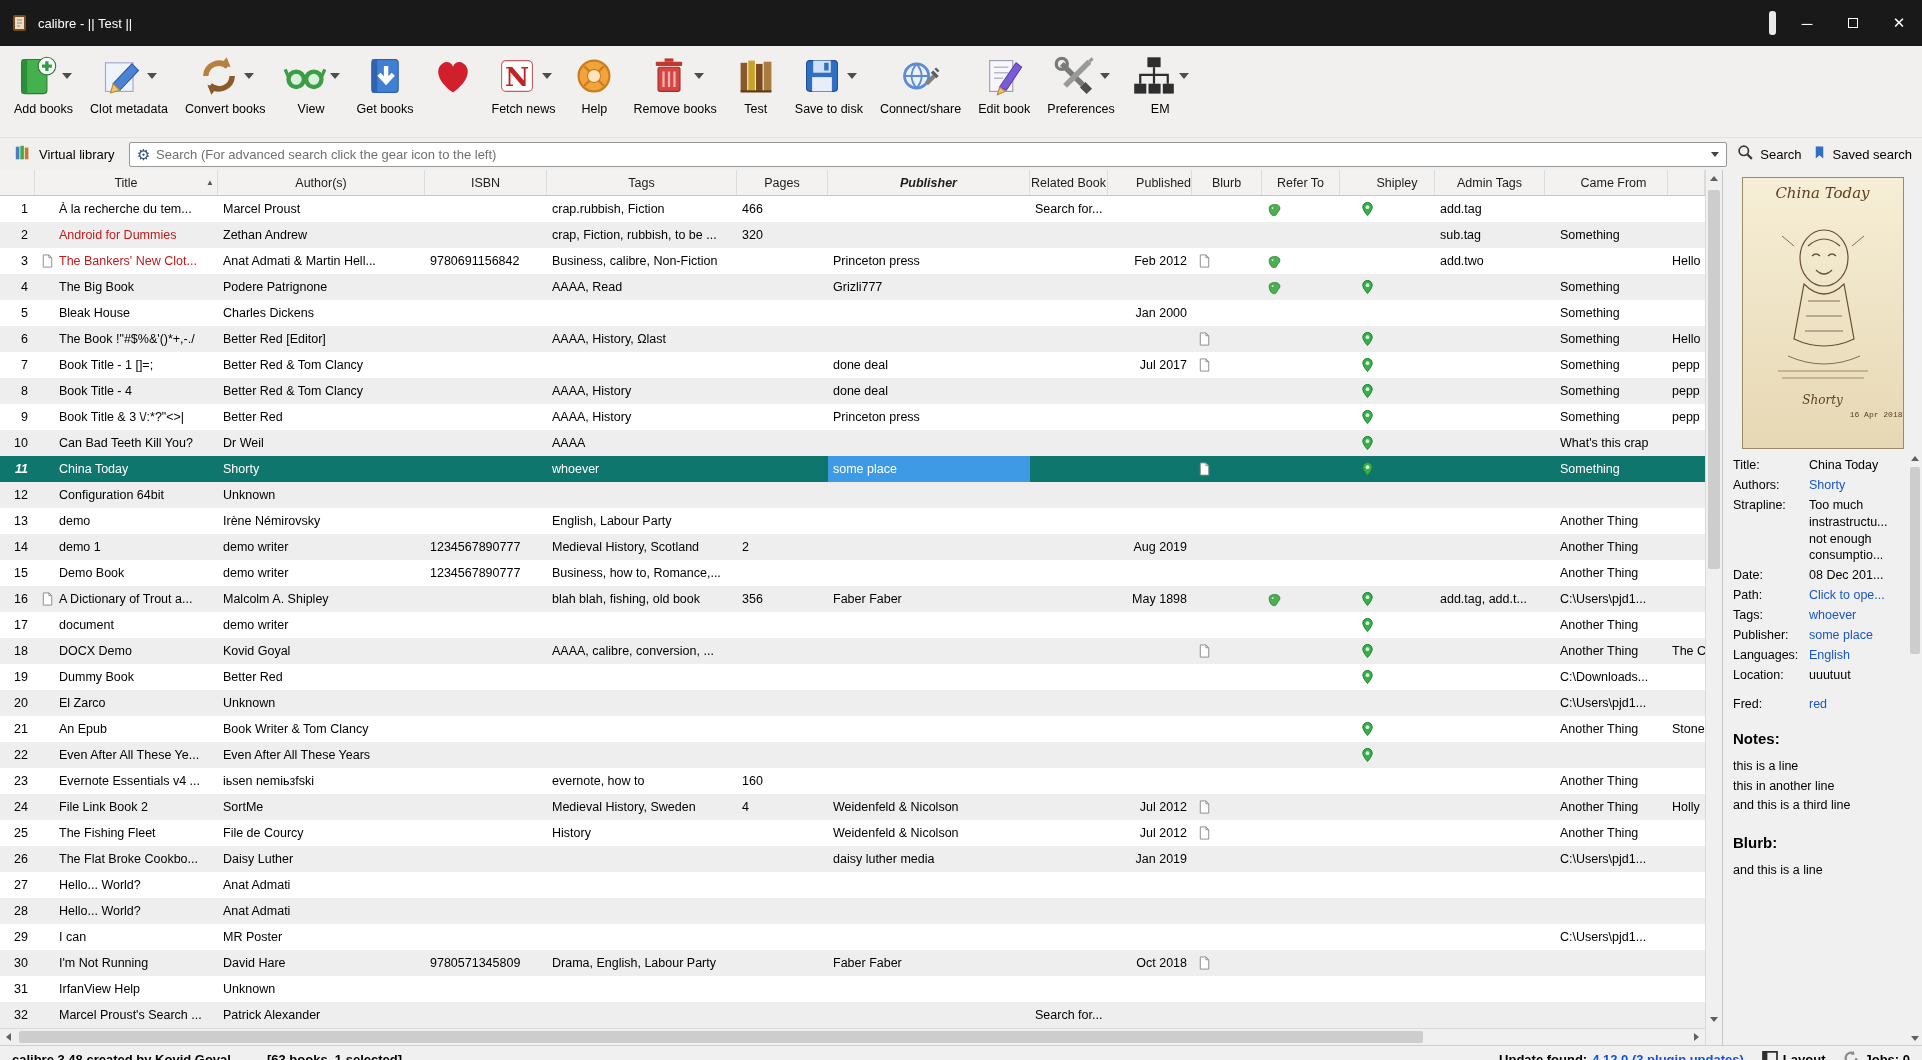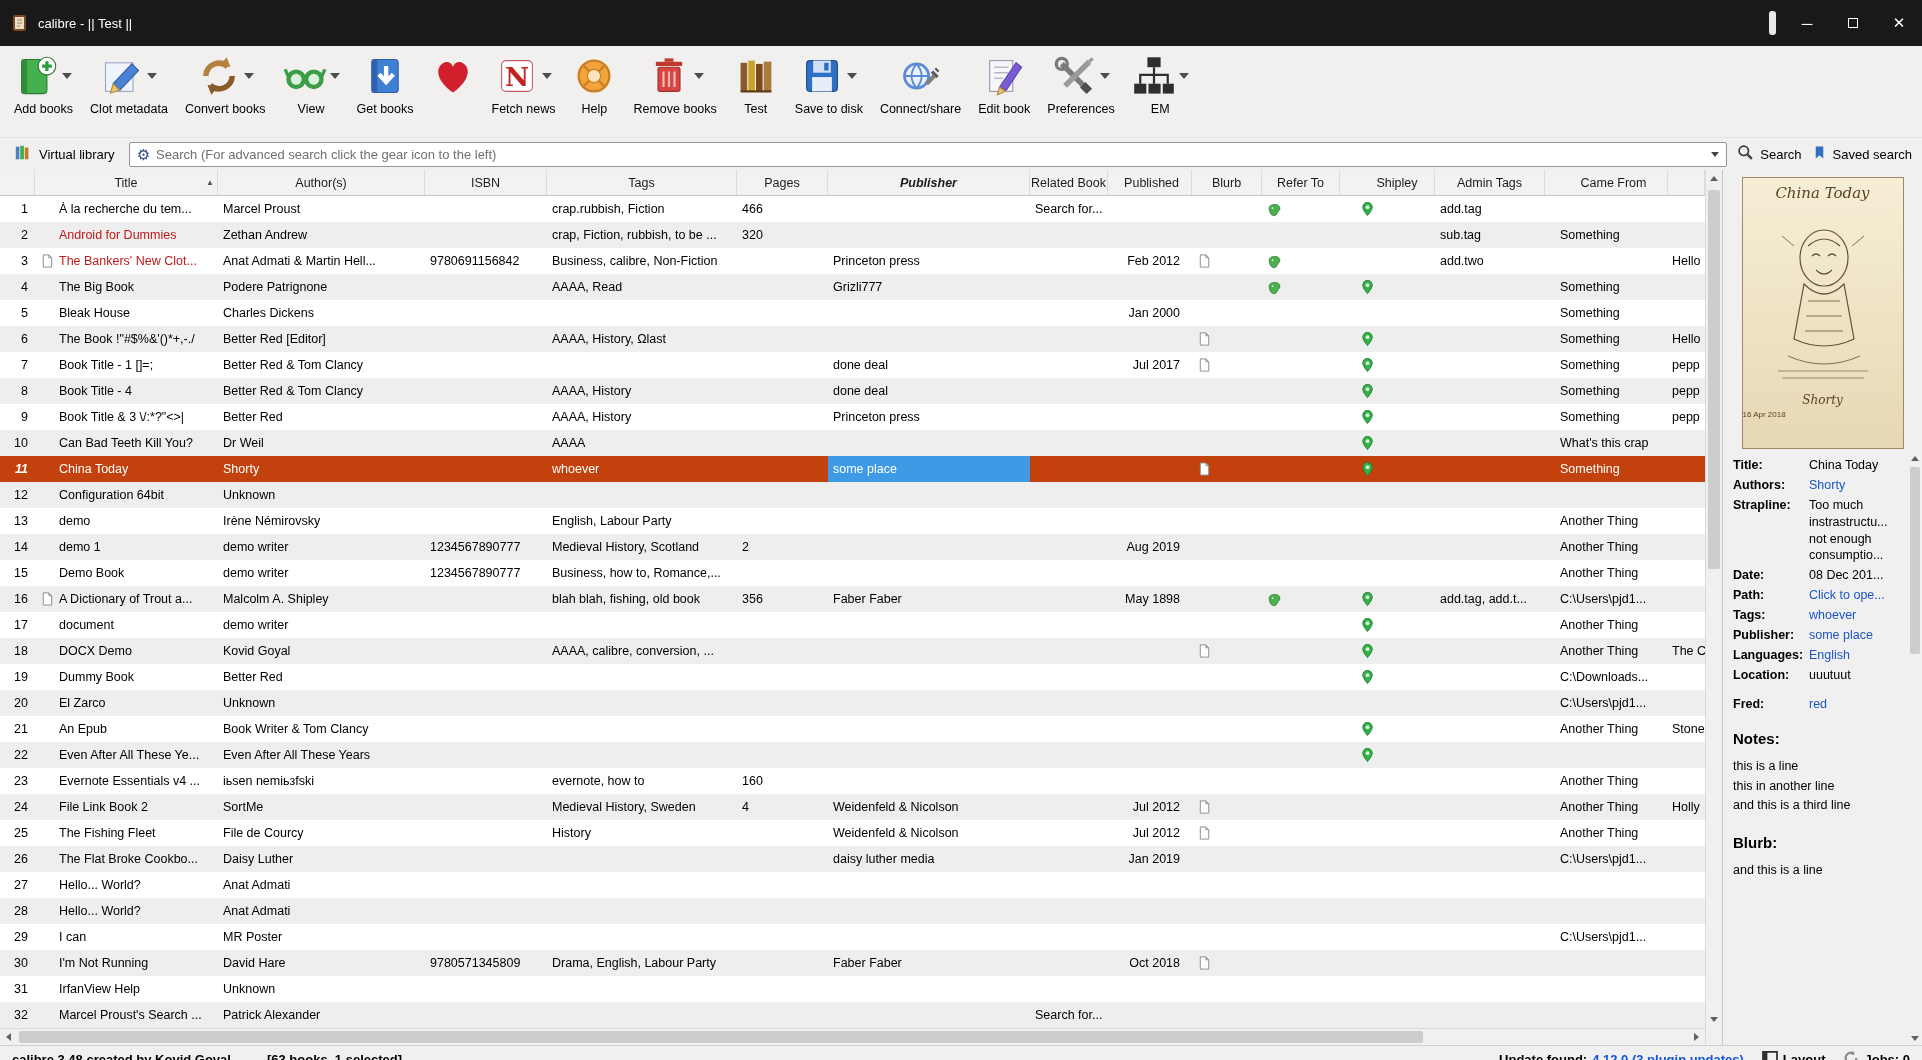--- a/index.html
+++ b/index.html
@@ -38,32 +38,32 @@
   .main{display:flex;flex:none;height:875px}
   .left-col{width:1705px;display:flex;flex-direction:column;flex:none}
   .grid{height:858px;background:#fff;overflow:hidden}
   .hdr{height:26px;display:flex;background:#f3f2f1;border-bottom:1px solid #c6c6c6;font-size:12.5px;color:#1c1c1c}
   .hcell{display:flex;align-items:center;justify-content:center;border-right:1px solid #dcdcdc;position:relative;white-space:nowrap;overflow:hidden;flex:none;height:100%}
   .hdr .c-publisher{font-weight:bold;font-style:italic}
   .sort-arrow{position:absolute;right:3px;top:8px;font-size:8px;color:#555}
   .rows{height:832px;overflow:hidden}
   .row{height:26px;display:flex;font-size:12.5px;align-items:center;color:#000}
   .row:nth-child(even){background:#eeeeee}
-  .row.sel{background:#c2410c;color:#fff}
+  .row.sel{background:#0f766e;color:#fff}
   .row.sel .c-num{font-style:italic;font-weight:bold}
   .cell{height:100%;display:flex;align-items:center;padding:0 5px;white-space:nowrap;overflow:hidden;flex:none}
   .c-num{width:35px;justify-content:flex-end;padding-right:7px}
   .c-title{width:183px}
   .c-authors{width:207px}
   .c-isbn{width:122px}
   .c-tags{width:190px}
   .c-pages{width:91px}
   .c-publisher{width:202px}
   .c-related{width:78px}
-  .c-published{width:84px;justify-content:flex-end;padding-right:12px}
+  .c-published{width:84px;justify-content:flex-end;}
   .c-blurb{width:70px}
   .c-refer{width:78px}
   .c-location{width:95px;padding-left:20px}
   .c-admin{width:110px}
   .c-came{width:123px;padding-left:15px}
   .c-extra{width:37px;padding-left:4px}
   .red-text{color:#c01a1a}
   .cur-cell{background:#3f9ae6}
   .ico{visibility:hidden;display:inline-flex;margin-right:4px;flex:none}
   .ico svg{width:15px;height:16px;display:block}
@@ -84,25 +84,25 @@
   .hbtn{width:17px;height:17px;display:flex;align-items:center;justify-content:center;flex:none}
   .htrack{flex:1;position:relative;height:100%}
   .hthumb{position:absolute;top:2px;bottom:2px;left:2px;width:84%;background:#cdcdcd;border-radius:2px}
 
   
   .details-panel{width:200px;background:#f0f0f0;border-left:1px solid #c6c6c6;display:flex;flex-direction:column;flex:none;overflow:hidden}
   .cover{width:162px;height:272px;margin:7px auto 2px;background:linear-gradient(#f6eed6,#e7d8b4);border:1px solid #9a8a66;position:relative;flex:none;overflow:hidden}
   .cover-title{font-family:"DejaVu Serif",serif;font-style:italic;color:#5a3f22;font-size:15px;text-align:center;padding-top:6px}
   .cover-art{display:flex;justify-content:center;margin-top:4px}
   .cover-sig{font-family:"DejaVu Serif",serif;font-style:italic;color:#5a3f22;font-size:12px;text-align:center;margin-top:2px}
-  .cover-date{font-family:Liberation Sans, sans-serif;color:#5a3f22;font-size:8px;text-align:left;margin-top:3px}
+  .cover-date{font-family:Liberation Mono, monospace;color:#5a3f22;font-size:8px;text-align:right;margin-top:3px}
   .details-wrap{flex:1;display:flex;overflow:hidden}
   .details-text{flex:1;overflow:hidden;padding:6px 2px 0 10px;font-size:12.5px}
   .fld{display:flex;margin-bottom:3px;line-height:1.35}
-  .fld-label{font-weight:bold;width:76px;flex:none}
+  .fld-label{font-weight:normal;width:76px;flex:none}
   .fld-value{flex:1;white-space:pre-line;overflow:hidden}
   .fld-gap{margin-top:12px}
   .link{color:#1a56c4}
   .sect-head{font-weight:bold;font-size:15px;margin:18px 0 10px}
   .sect-body{white-space:pre-line;line-height:1.55}
   .dscroll{width:14px;display:flex;flex-direction:column;flex:none}
   .dscroll .sbtn{height:14px}
   .dthumb{position:absolute;left:2px;right:2px;top:2px;height:33%;background:#cdcdcd;border-radius:2px}
 
   

